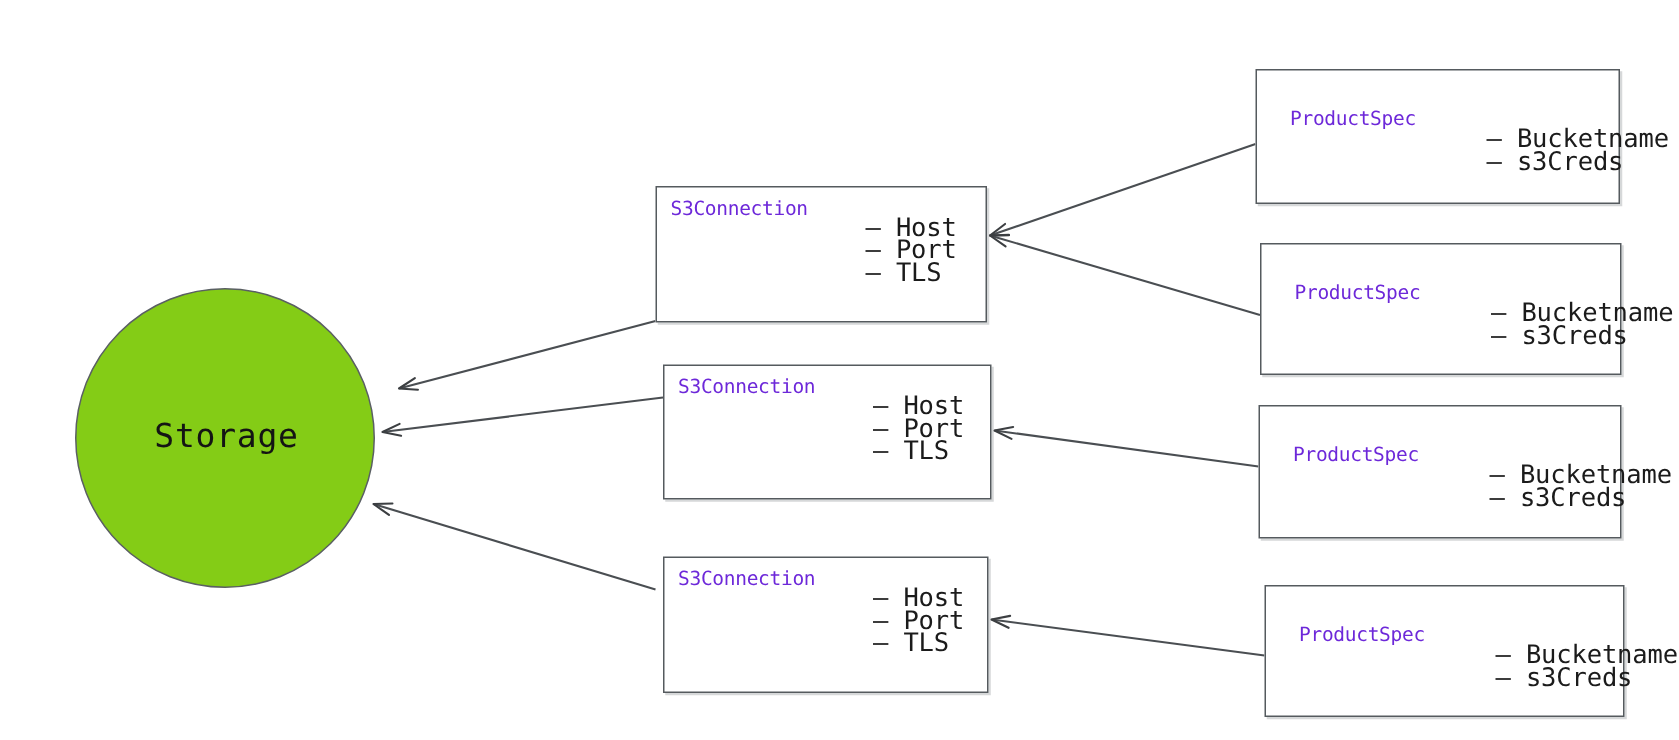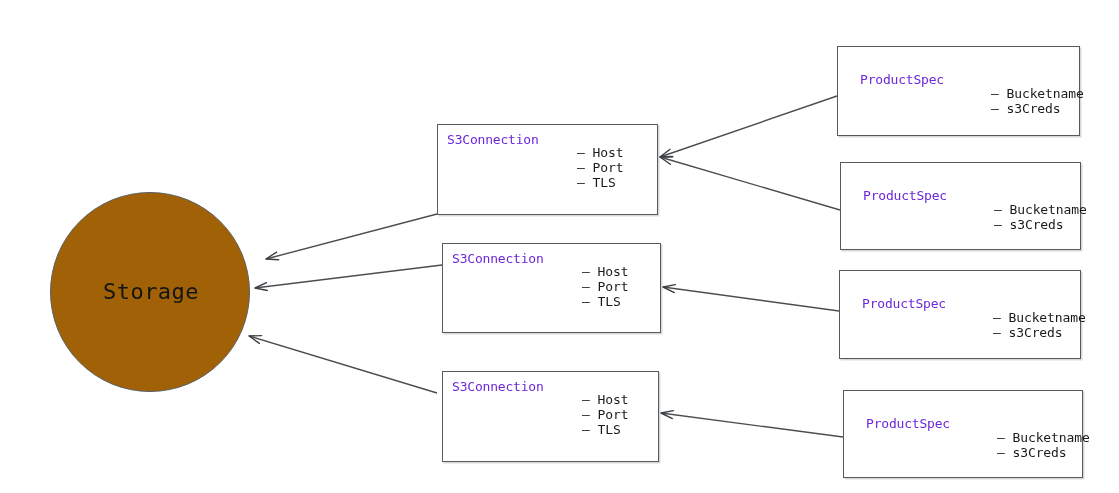--- a/index.html
+++ b/index.html
@@ -32,33 +32,33 @@
   .node-title {
     position: absolute;
     font-size: 13px;
     line-height: 15px;
     color: #6d28d9;
     letter-spacing: -0.2px;
     white-space: nowrap;
   }
   .node-attrs {
     position: absolute;
-    font-size: 13px;
+    font-size: 17px;
     line-height: 15px;
     color: #1b1b1b;
     letter-spacing: -0.1px;
     white-space: nowrap;
   }
   .node-attrs div { white-space: nowrap; }
   .circle-node {
     position: absolute;
     box-sizing: border-box;
     border: 1.5px solid #5a5f63;
     border-radius: 50%;
-    background: #a16207;
+    background: #84cc16;
   }
   .circle-label {
     position: absolute;
     font-size: 22px;
     color: #141414;
     letter-spacing: 0.5px;
     white-space: nowrap;
     text-align: center;
   }
 </style>

